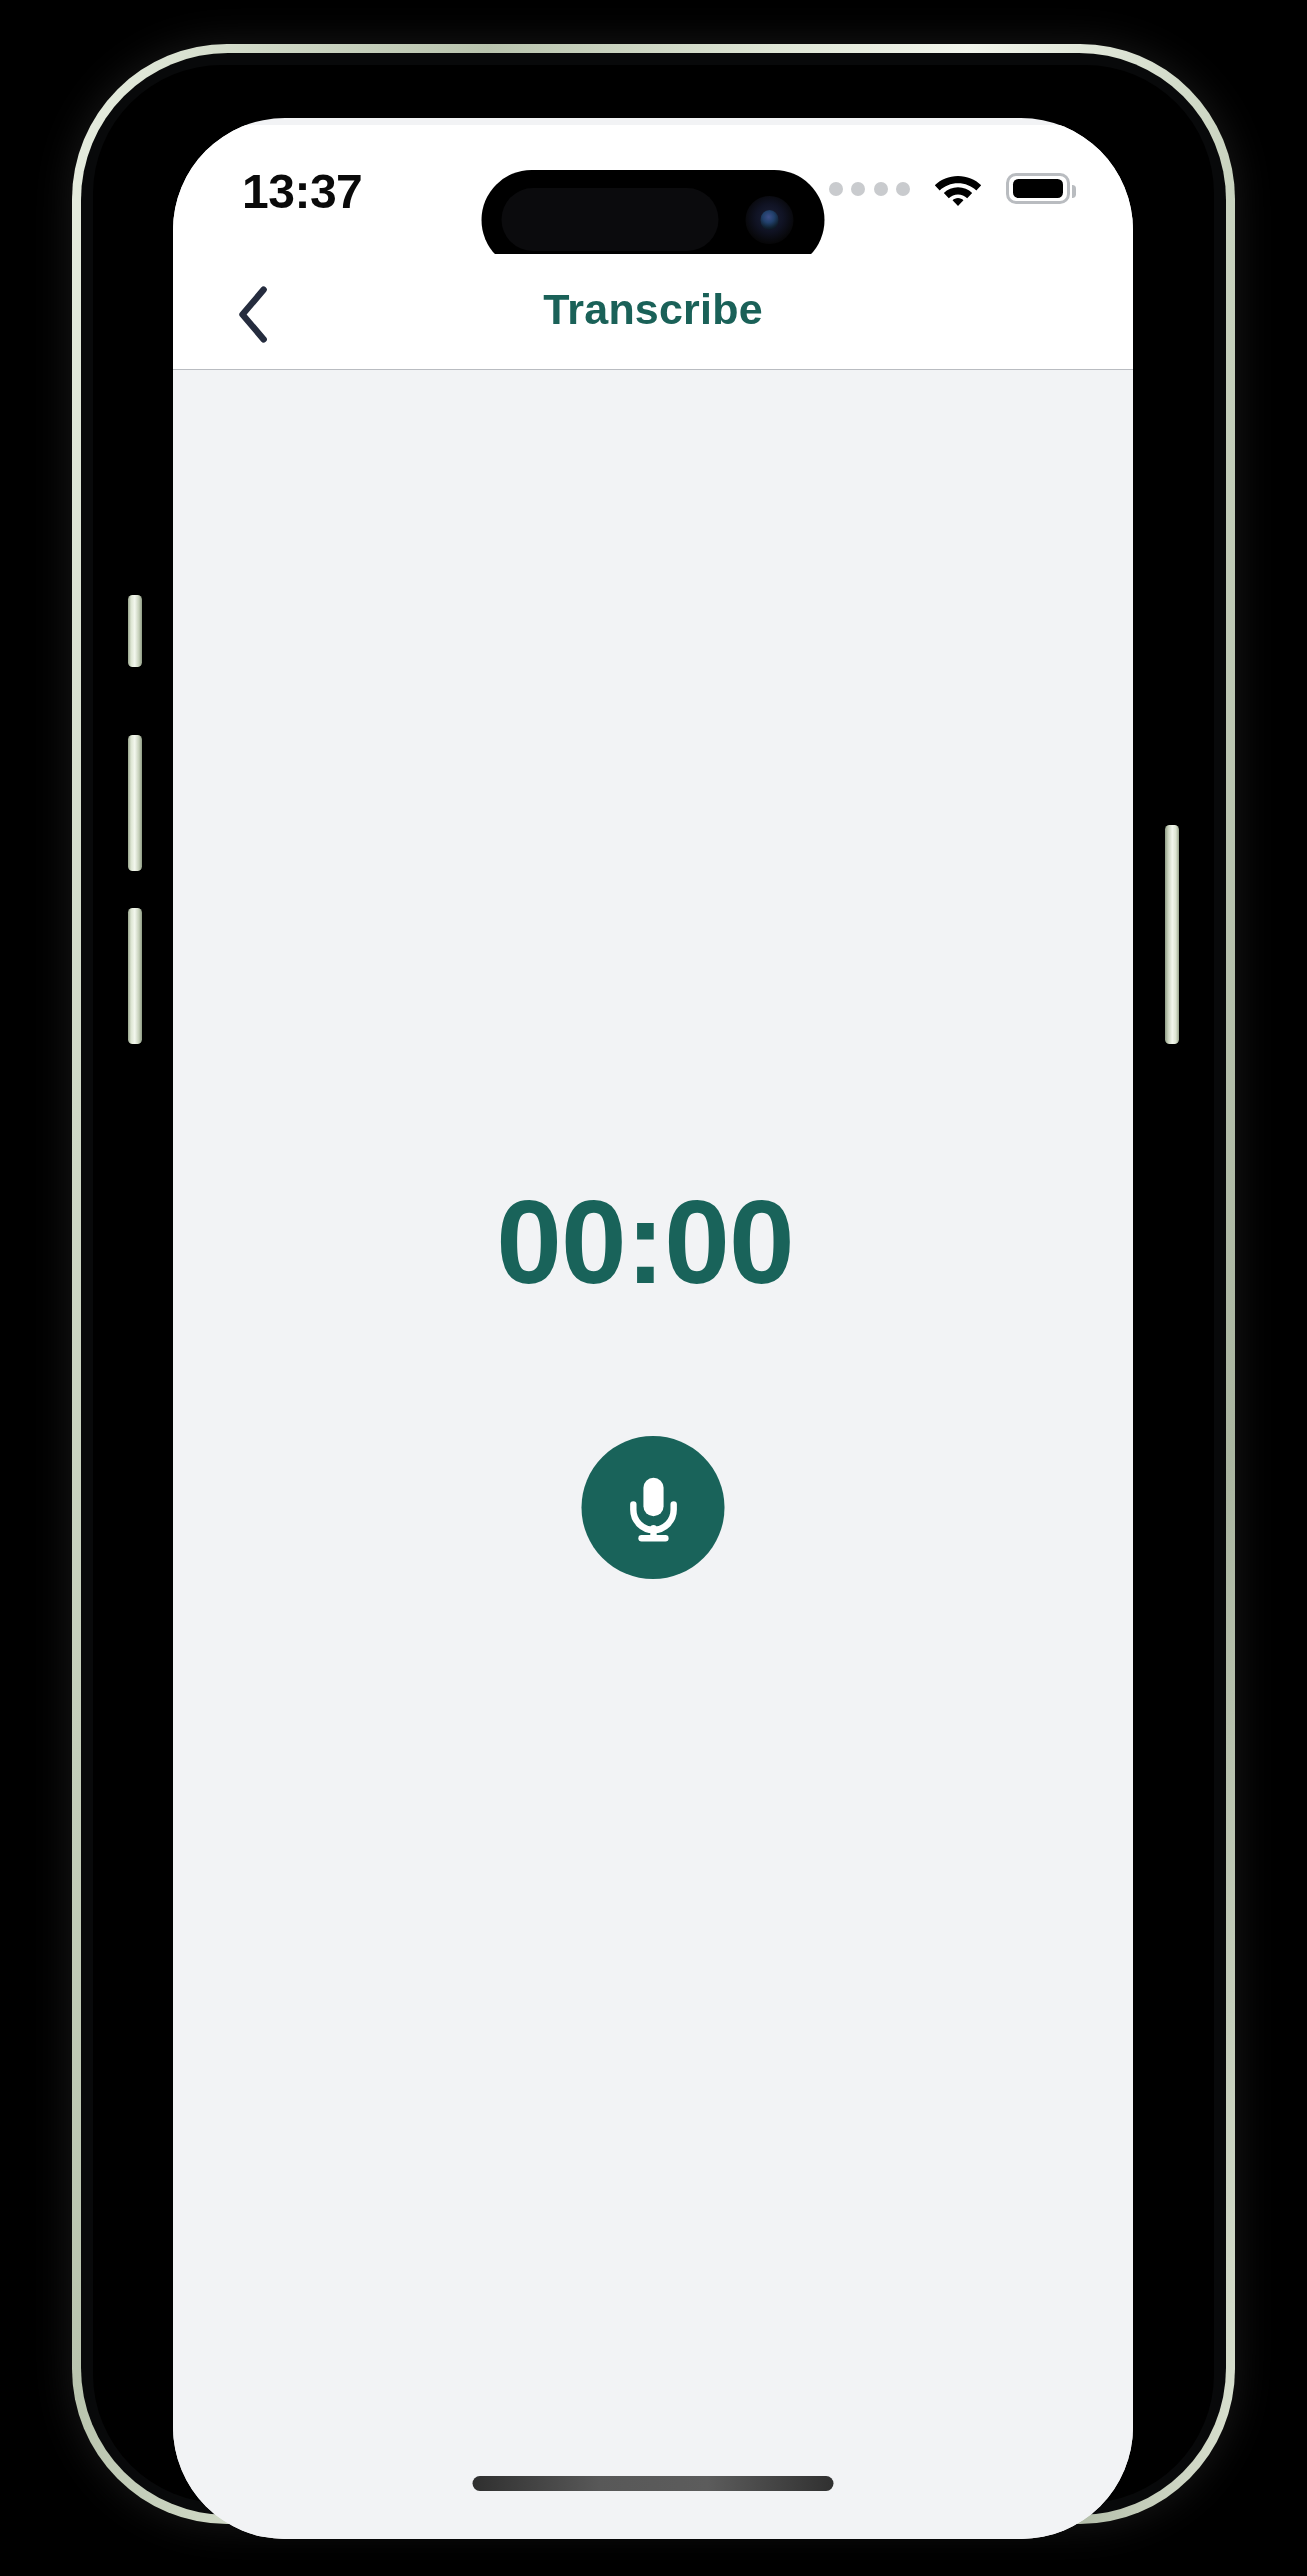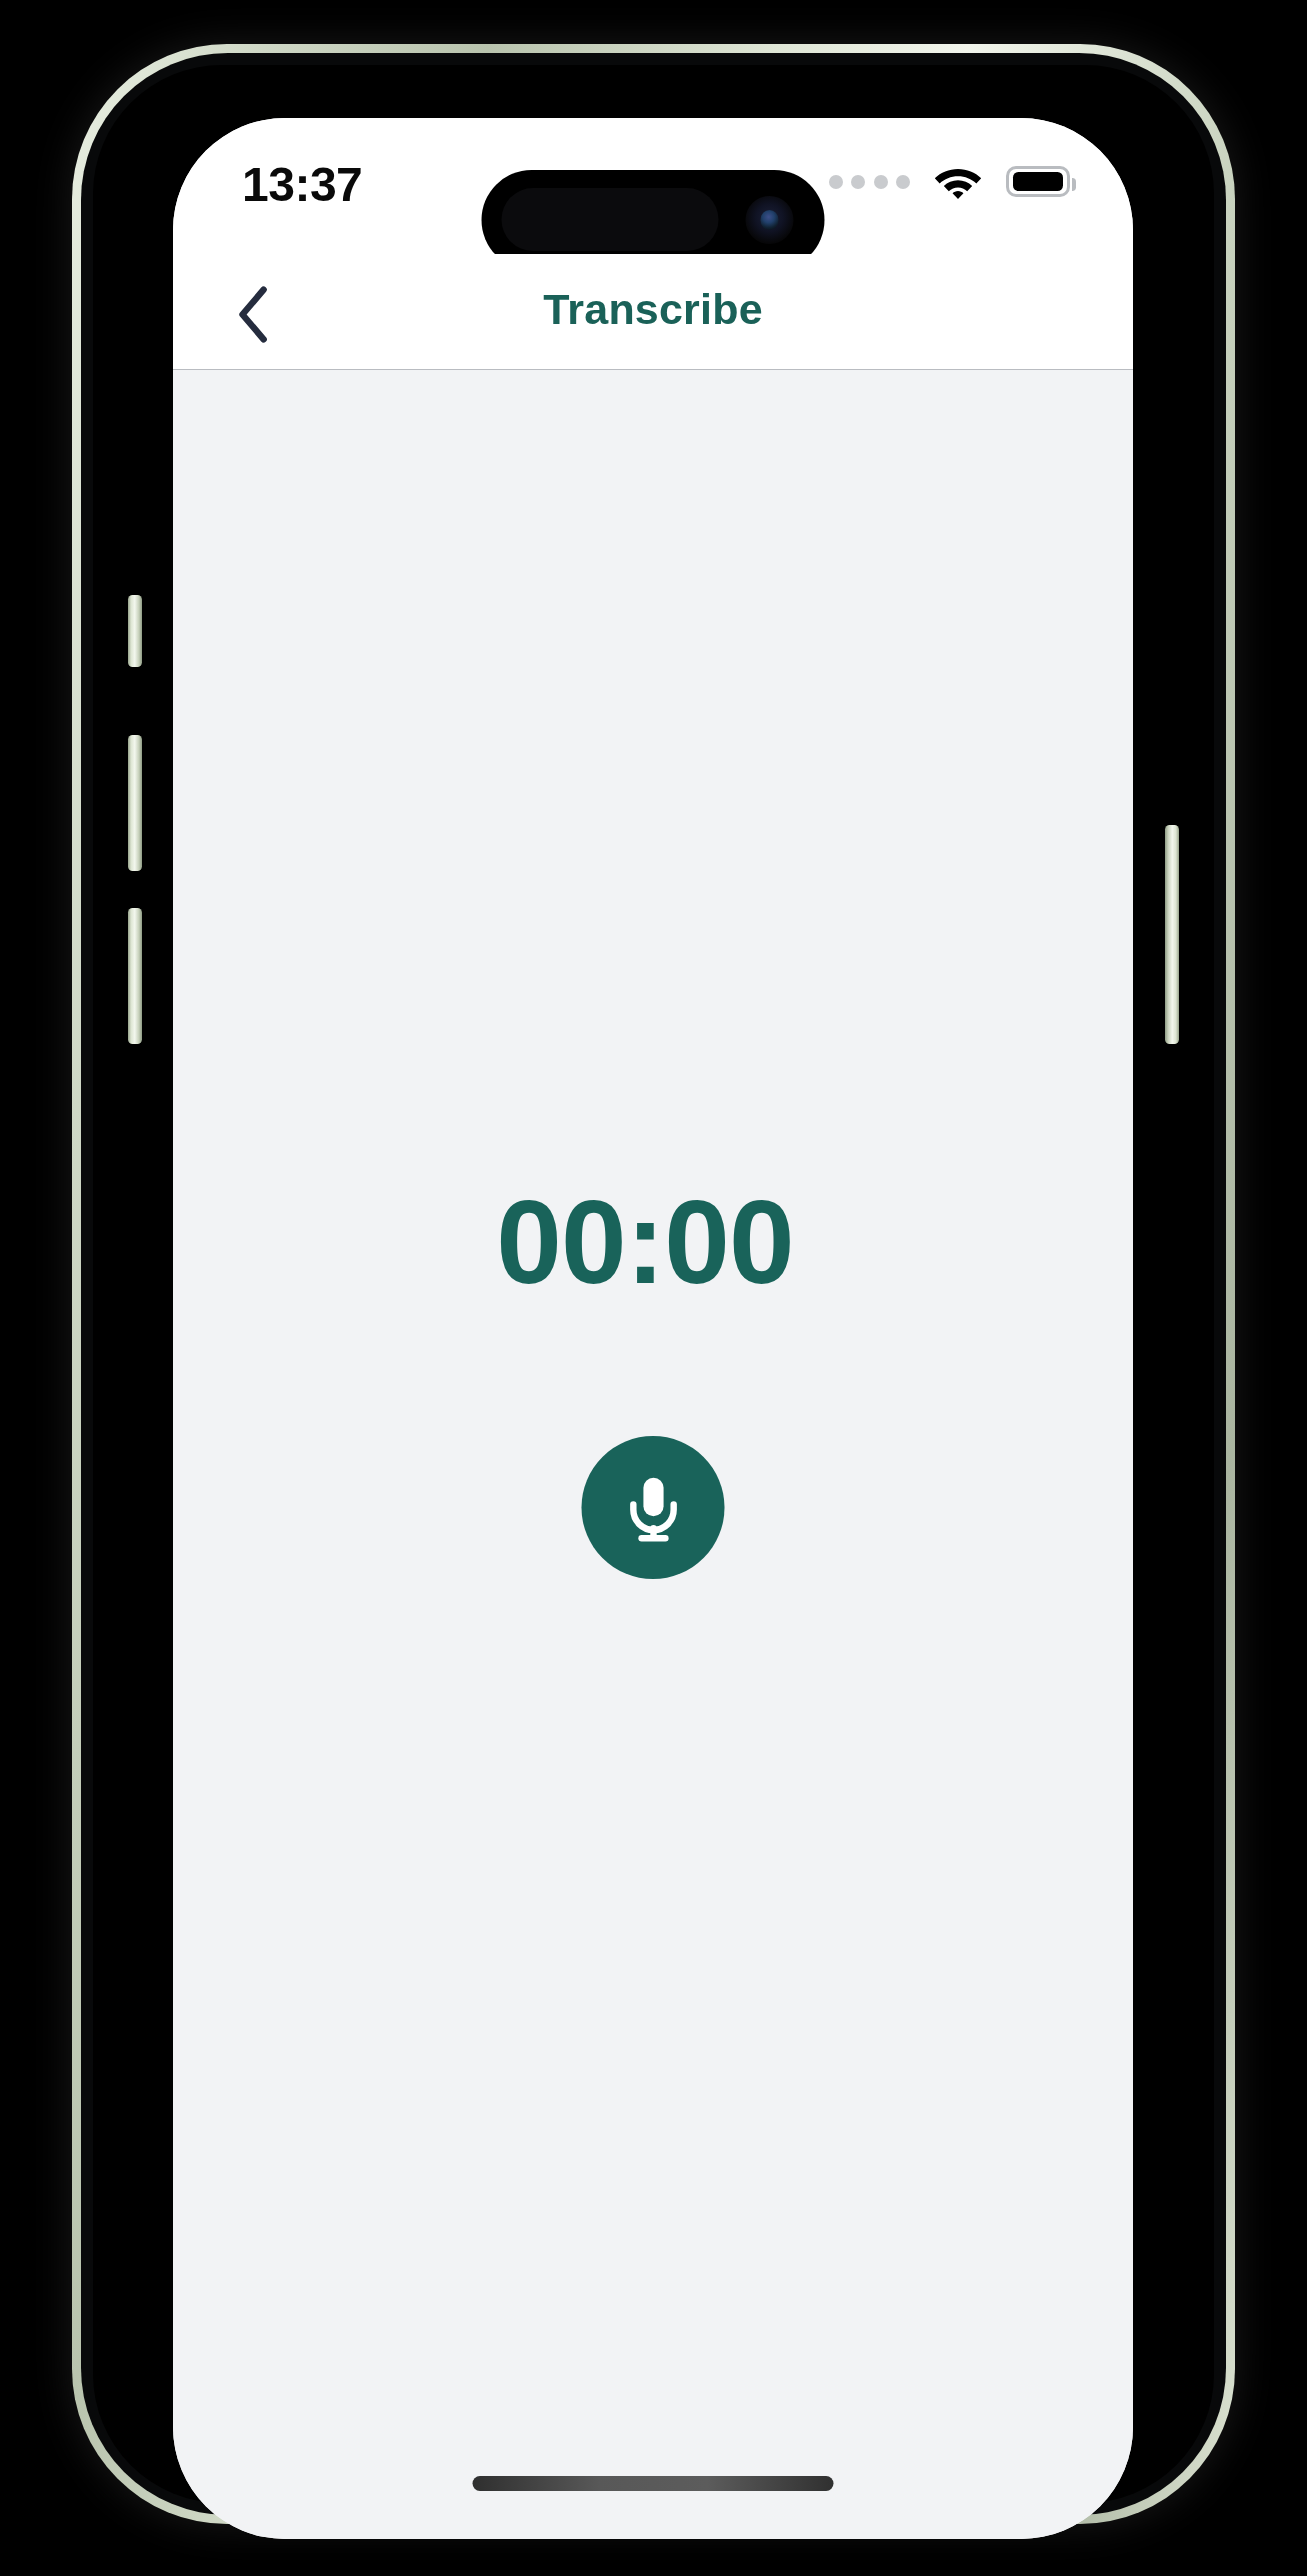--- a/index.html
+++ b/index.html
@@ -58,21 +58,21 @@
   .btn-voldn  { left:56px; top:864px;  width:14px; height:136px; }
   .btn-power  {
     position:absolute;
     right:56px; top:781px; width:14px; height:219px;
     border-radius:4.6px;
     background:linear-gradient(270deg,#97a48c 0%,#dde5d2 22%,#f3f7ee 48%,#c6d0ba 78%,#8e9b84 100%);
   }
 
   
   .statusbar {
-    position:absolute; left:0; top:0;
+    position:absolute; left:0; top:7px;
     width:100%; height:136px;
     background:#ffffff;
   }
   .status-time {
     position:absolute;
     left:69px; top:39px;
     font-size:48px; font-weight:700;
     color:#0a0a0a;
     letter-spacing:-0.5px;
   }

